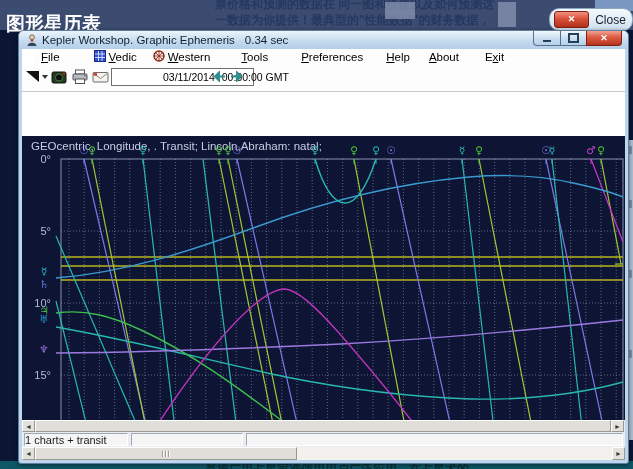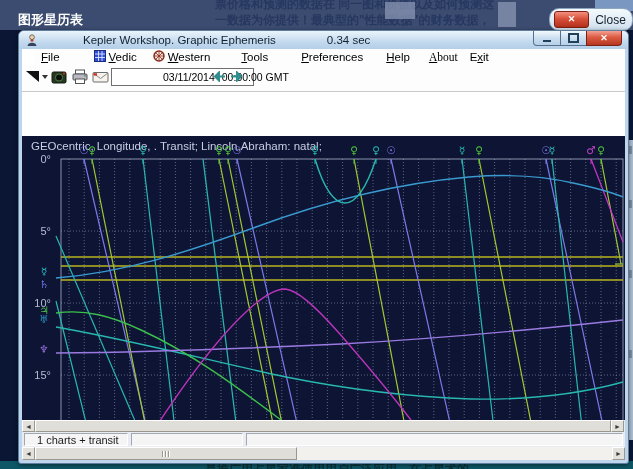--- a/index.html
+++ b/index.html
@@ -2,38 +2,38 @@
 <html><head>
 <meta charset="utf-8">
 <style>
   html,body{margin:0;padding:0;background:#444;}
   #stage{position:relative;width:633px;height:469px;overflow:hidden;
          font-family:"Liberation Sans",sans-serif;background:#0a1634;}
   
   #desktop-top{position:absolute;left:0;top:0;width:633px;height:30px;background:#3c4c70;overflow:hidden;}
   .bg-cn{position:absolute;left:215px;color:#263760;font-size:12px;white-space:nowrap;font-weight:bold;}
   .bg-block{position:absolute;background:#8a96b4;opacity:.75;}
-  #outer-title{position:absolute;left:18px;top:11px;color:#ffffff;font-weight:bold;font-size:13px;
+  #outer-title{position:absolute;left:6px;top:11px;color:#ffffff;font-weight:bold;font-size:19px;
                font-family:"DejaVu Sans",sans-serif;}
   #close-pill{position:absolute;left:549px;top:8px;width:82px;height:21px;border-radius:10px;
               background:linear-gradient(#f4fafe,#cfe0ee);border:1px solid #8fa6bf;display:flex;align-items:center;}
   #close-x{width:33px;height:15px;margin-left:4px;border-radius:3px;border:1px solid #7e1f14;
            background:linear-gradient(#f29181,#d8513a 45%,#b2311c);color:#fff;font-size:9px;font-weight:bold;
            display:flex;align-items:center;justify-content:center;line-height:1;}
   #close-label{flex:1;text-align:center;color:#15202c;font-size:12px;}
   #desktop-bottom{position:absolute;left:0;top:461px;width:633px;height:8px;background:#0d5766;overflow:hidden;}
   #desktop-bottom .bg-cn2{position:absolute;left:205px;top:0px;color:#073137;font-size:12px;font-weight:bold;white-space:nowrap;}
   #bg-scroll-strip{position:absolute;left:626px;top:140px;width:7px;height:300px;background:#aebfd2;}
   .bg-mark{position:absolute;left:1px;width:5px;height:8px;background:#7d8fa0;}
   
   #app-window{position:absolute;left:18px;top:30px;width:609px;height:432px;
               background:#bdd6ee;border:1px solid #5f7e9e;border-radius:6px 6px 3px 3px;
               box-shadow:0 1px 4px rgba(0,0,0,.5);}
   #title-bar{position:absolute;left:0;top:0;right:0;height:18px;border-radius:5px 5px 0 0;
-             background:linear-gradient(#eaf4fc,#c3d9ee 60%,#b4cfe9);display:flex;align-items:center;gap:41px;}
+             background:linear-gradient(#eaf4fc,#c3d9ee 60%,#b4cfe9);display:flex;align-items:center;}
   #title-bar .app-icon{margin:0 4px 0 7px;width:12px;height:12px;}
   #title-text{font-size:11.5px;color:#10202f;white-space:nowrap;}
   #title-time{margin-left:10px;font-size:11.5px;color:#10202f;}
   #cap-btns{position:absolute;right:6px;top:0;display:flex;}
   .cap{height:14px;border:1px solid #53718f;border-top:none;display:flex;align-items:center;justify-content:center;
        background:linear-gradient(#f4fafd,#cbdef0 50%,#b7d0e8);}
   .cap.min{width:26px;border-radius:0 0 0 4px;}
   .cap.max{width:25px;border-left:none;border-right:none;}
   .cap.close{width:34px;border-radius:0 0 4px 0;border-color:#7e1f14;
              background:linear-gradient(#f2a192,#dc5a42 45%,#b53620);color:#fff;font-size:9px;font-weight:bold;}
@@ -62,21 +62,21 @@
           box-sizing:border-box;display:flex;align-items:center;justify-content:center;font-size:7px;color:#3b3b3b;line-height:1;}
   .sb-thumb{height:100%;background:#e0ded8;border:1px solid #fff;border-right-color:#9b978e;border-bottom-color:#9b978e;
             box-sizing:border-box;display:flex;align-items:center;justify-content:center;}
   .sb-track{height:100%;background:#f3f1ee;}
   .grip{display:flex;gap:1px;}
   .grip i{display:block;width:1px;height:6px;background:#9b978e;border-right:1px solid #fff;}
   #status-bar{position:absolute;left:0;top:383px;width:603px;height:15px;background:#e9edf3;display:flex;}
   .status-panel{height:13px;margin-top:1px;background:#f5f5f5;border:1px solid #a2a8b0;
                 border-bottom-color:#fff;border-right-color:#fff;box-sizing:border-box;
                 font-size:11px;color:#1c1c1c;display:flex;align-items:center;}
-  #status-p1{width:104px;margin-left:2px;padding-left:12px;}
+  #status-p1{width:104px;margin-left:2px;}
   #status-p2{width:112px;margin-left:3px;}
   #status-p3{flex:1;margin-left:3px;margin-right:2px;}
 </style>
 </head>
 <body>
 
 <div id="stage">
 
   <div id="desktop-top">
     <div class="bg-cn" style="top:-4px">票价格和预测的数据在 同一图和价值以及如何预测这</div>
@@ -134,21 +134,21 @@
             </svg></span>
           <span class="menu-item" style="margin-right: 16px;"><u>V</u>edic</span>
           <span class="menu-icon" style="margin-right: 3px;"><svg width="12" height="12">
               <circle cx="6" cy="6" r="5" fill="#f6e9e2" stroke="#8a2a1a" stroke-width="1.5"></circle>
               <path d="M6,1 V11 M1,6 H11 M2.5,2.5 L9.5,9.5 M9.5,2.5 L2.5,9.5" stroke="#8a2a1a" stroke-width="0.8"></path>
             </svg></span>
           <span class="menu-item" style="margin-right: 31px;"><u>W</u>estern</span>
           <span class="menu-item" style="margin-right: 33px;"><u>T</u>ools</span>
           <span class="menu-item" style="margin-right: 23px;"><u>P</u>references</span>
           <span class="menu-item" style="margin-right: 19px;"><u>H</u>elp</span>
-          <span class="menu-item" style="margin-right: 12px; font-family: Liberation Serif, serif;"><u>A</u>bout</span>
+          <span class="menu-item" style="margin-right: 26px;"><u>A</u>bout</span>
           <span class="menu-item" style="margin-right: 0px;">E<u>x</u>it</span>
         </div>
 
       <div id="toolbar">
         <svg class="tb" style="left:3px" width="24" height="16">
           <polygon points="1,2 14,2 14,13" fill="#111"></polygon>
           <polygon points="17,6 23,6 20,10" fill="#333"></polygon>
         </svg>
         <svg class="tb" style="left:29px" width="16" height="16">
           <rect x="1" y="3" width="14" height="11" rx="1.5" fill="#26381f" stroke="#101810"></rect>

